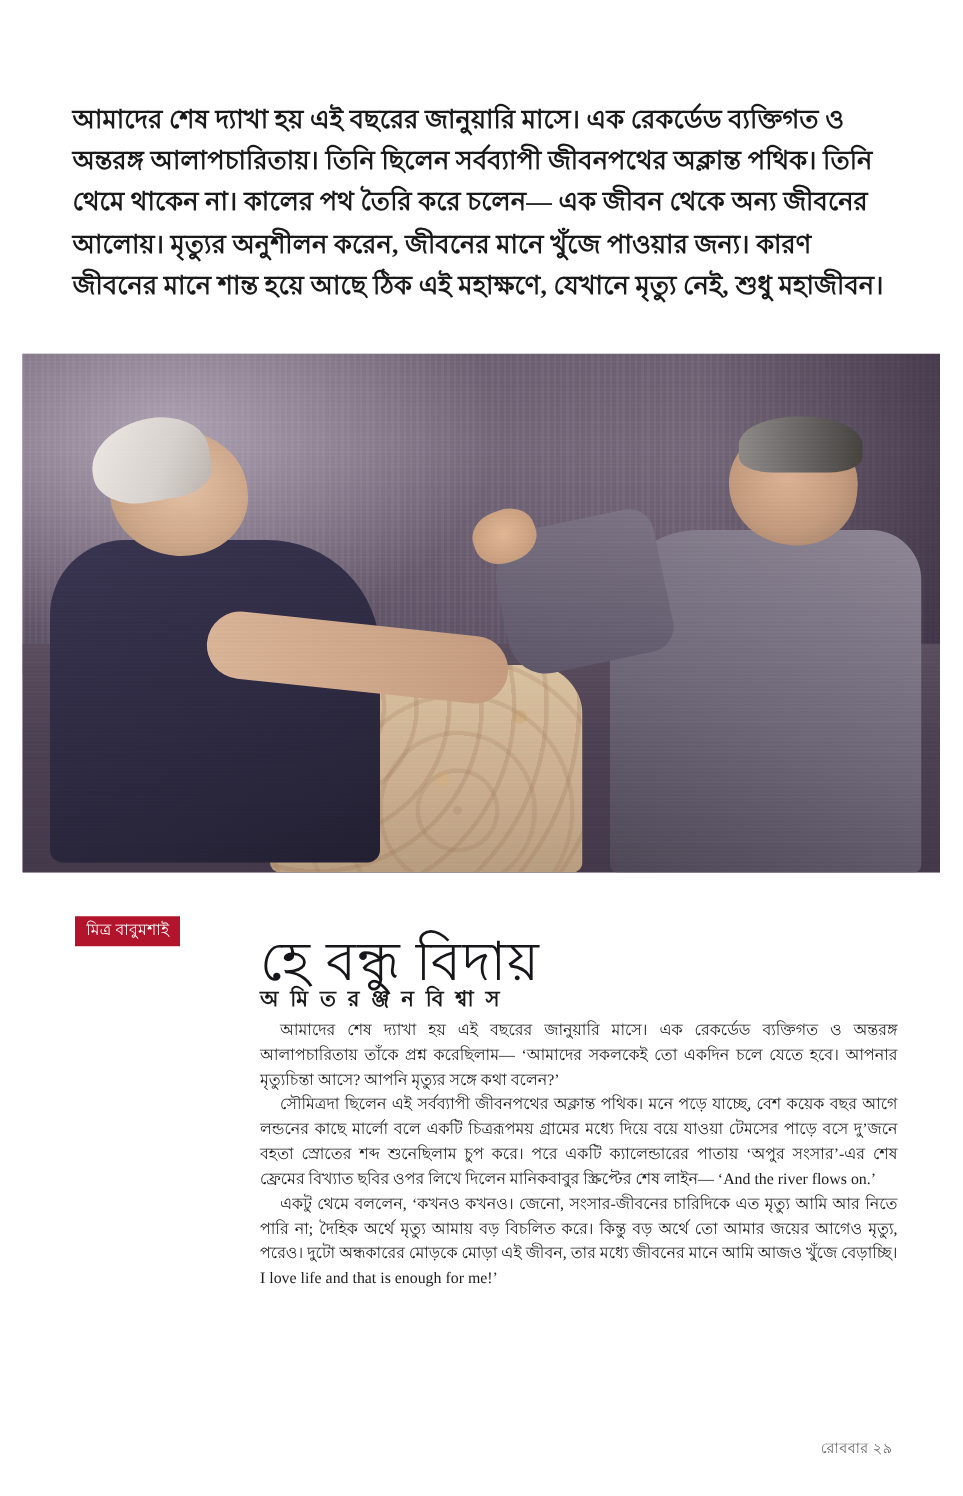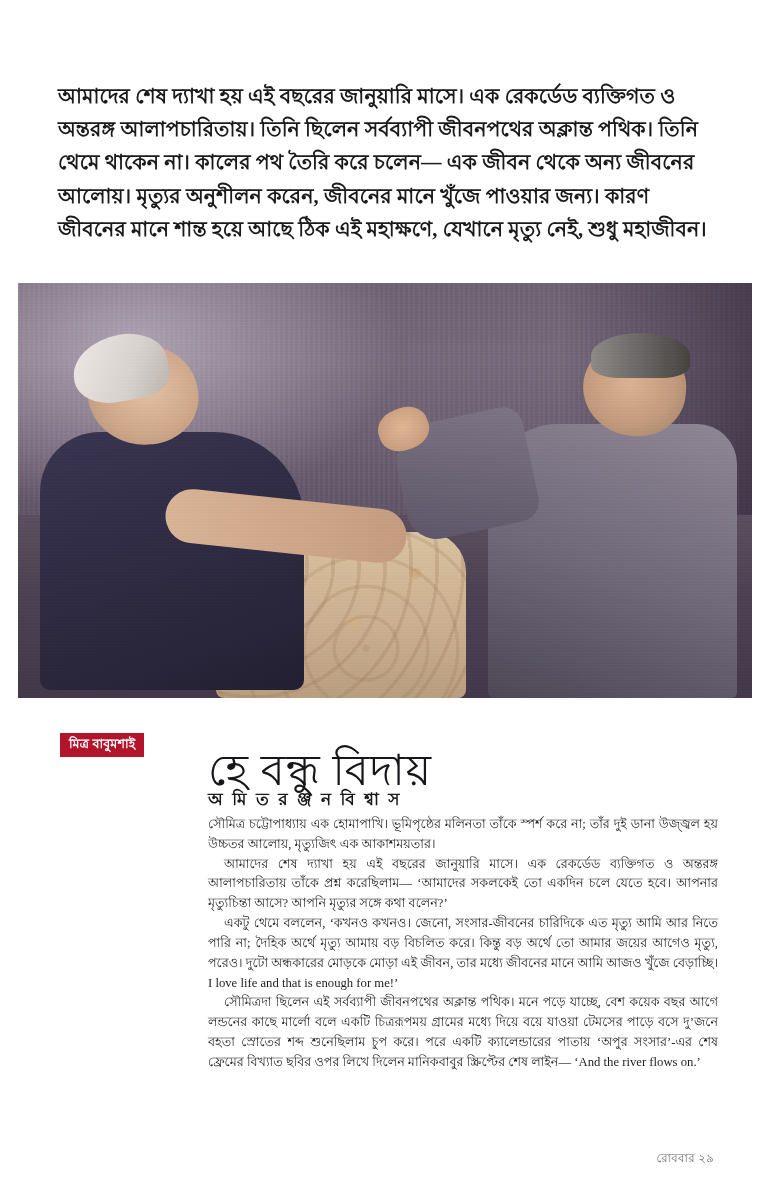--- a/index.html
+++ b/index.html
@@ -206,21 +206,21 @@
   }
 
   
   .kicker {
     position: absolute;
     left: 60px;
     top: 733px;
     background: #b2152b;
     color: #ffffff;
     font-size: 12.5px;
-    font-weight: 700;
+    font-weight: 400;
     padding: 5px 9px 6px;
     letter-spacing: .2px;
     line-height: 1;
     white-space: nowrap;
   }
 
   
   .headline {
     position: absolute;
     left: 208px;
@@ -300,21 +300,20 @@
     </div>
   </div>
 
   <div class="kicker">মিত্র বাবুমশাই</div>
 
   <h1 class="headline">হে বন্ধু বিদায়</h1>
 
   <div class="byline">অ মি ত র ঞ্জ ন  বি শ্বা স</div>
 
   <div class="body-col">
-    <p class="first">সৌমিত্র চট্টোপাধ্যায় এক হোমাপাখি। ভূমিপৃষ্ঠের মলিনতা তাঁকে স্পর্শ করে না; তাঁর দুই ডানা উজ্জ্বল হয় উচ্চতর আলোয়, মৃত্যুজিৎ এক আকাশময়তার।</p>
     <p>আমাদের শেষ দ্যাখা হয় এই বছরের জানুয়ারি মাসে। এক রেকর্ডেড ব্যক্তিগত ও অন্তরঙ্গ আলাপচারিতায় তাঁকে প্রশ্ন করেছিলাম— ‘আমাদের সকলকেই তো একদিন চলে যেতে হবে। আপনার মৃত্যুচিন্তা আসে? আপনি মৃত্যুর সঙ্গে কথা বলেন?’</p>
+    <p>সৌমিত্রদা ছিলেন এই সর্বব্যাপী জীবনপথের অক্লান্ত পথিক। মনে পড়ে যাচ্ছে, বেশ কয়েক বছর আগে লন্ডনের কাছে মার্লো বলে একটি চিত্ররূপময় গ্রামের মধ্যে দিয়ে বয়ে যাওয়া টেমসের পাড়ে বসে দু’জনে বহতা স্রোতের শব্দ শুনেছিলাম চুপ করে। পরে একটি ক্যালেন্ডারের পাতায় ‘অপুর সংসার’-এর শেষ ফ্রেমের বিখ্যাত ছবির ওপর লিখে দিলেন মানিকবাবুর স্ক্রিপ্টের শেষ লাইন— ‘And the river flows on.’</p>
     <p>একটু থেমে বললেন, ‘কখনও কখনও। জেনো, সংসার-জীবনের চারিদিকে এত মৃত্যু আমি আর নিতে পারি না; দৈহিক অর্থে মৃত্যু আমায় বড় বিচলিত করে। কিন্তু বড় অর্থে তো আমার জয়ের আগেও মৃত্যু, পরেও। দুটো অন্ধকারের মোড়কে মোড়া এই জীবন, তার মধ্যে জীবনের মানে আমি আজও খুঁজে বেড়াচ্ছি। I love life and that is enough for me!’</p>
-    <p>সৌমিত্রদা ছিলেন এই সর্বব্যাপী জীবনপথের অক্লান্ত পথিক। মনে পড়ে যাচ্ছে, বেশ কয়েক বছর আগে লন্ডনের কাছে মার্লো বলে একটি চিত্ররূপময় গ্রামের মধ্যে দিয়ে বয়ে যাওয়া টেমসের পাড়ে বসে দু’জনে বহতা স্রোতের শব্দ শুনেছিলাম চুপ করে। পরে একটি ক্যালেন্ডারের পাতায় ‘অপুর সংসার’-এর শেষ ফ্রেমের বিখ্যাত ছবির ওপর লিখে দিলেন মানিকবাবুর স্ক্রিপ্টের শেষ লাইন— ‘And the river flows on.’</p>
   </div>
 
   <div class="footer">রোববার ২৯</div>
 
 </div>
 
 </body></html>

